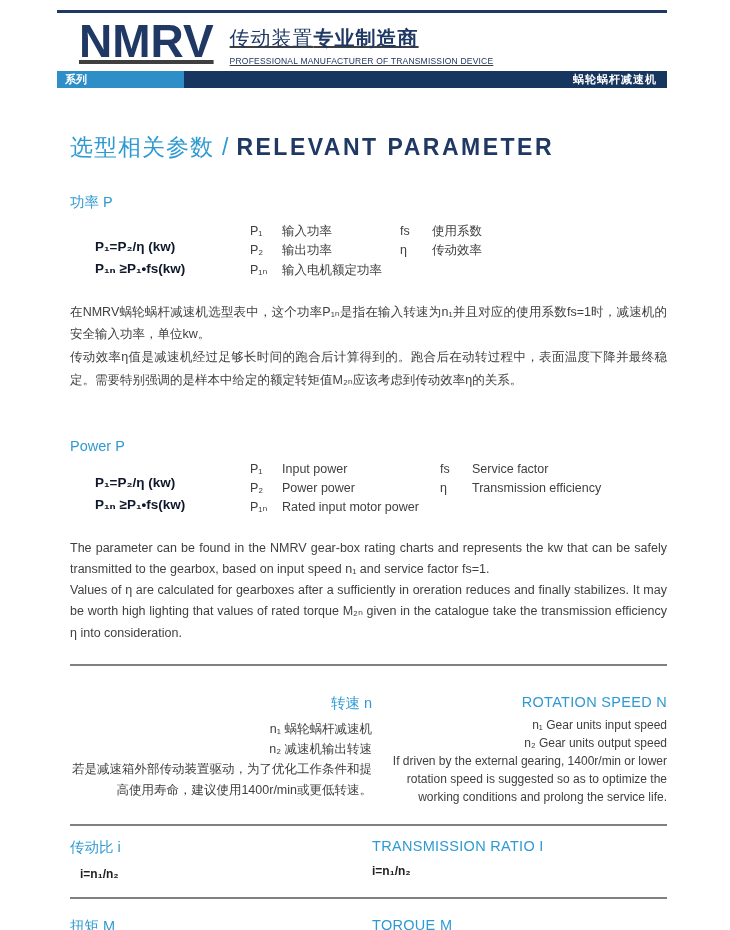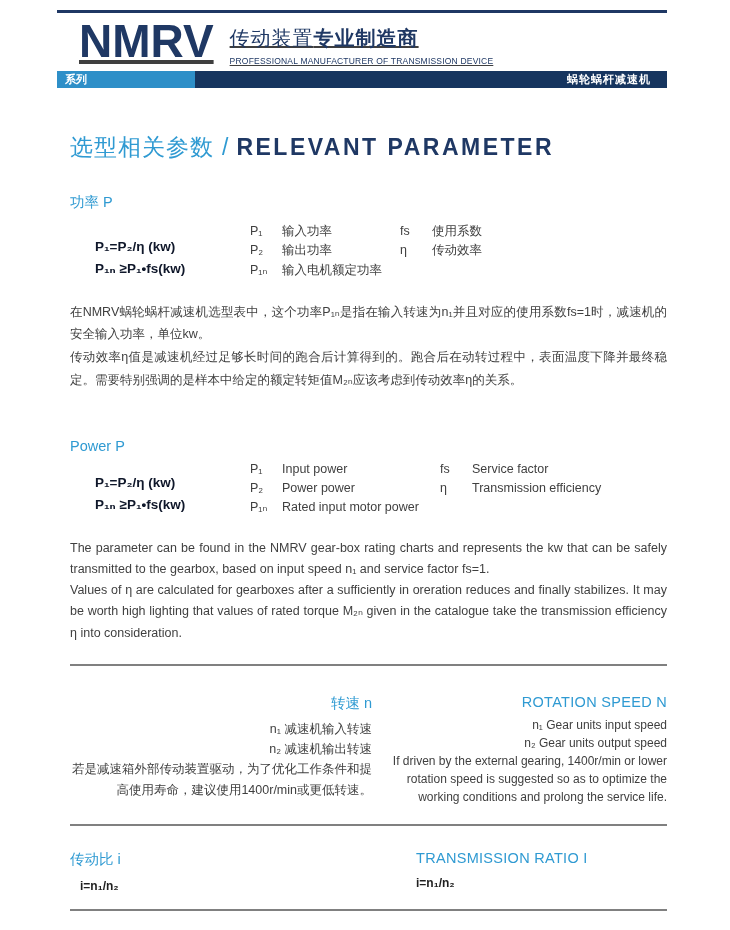--- a/index.html
+++ b/index.html
@@ -13,26 +13,26 @@
   .header { position:absolute; left:57px; top:10px; width:610px; }
   .top-rule { height:3px; background:#1f3864; }
   .logo-row { display:flex; align-items:flex-start; margin-top:7px; margin-left:22px;text-decoration:underline; }
   .logo { font-size:46px; line-height:0.95; font-weight:bold; color:#1f3864; letter-spacing:0px; }
   .taglines { margin-left:16px; margin-top:5px; }
   .tagline-cn { font-size:20px; color:#1f3864; letter-spacing:1px; }
   .tagline-cn .bold { font-weight:bold; }
   .tagline-en { font-size:8.5px; color:#1f3864; margin-top:4px; letter-spacing:0.2px; }
   .series-bar { display:flex; height:17px; margin-top:5px; }
   .series-left {
-    width:138px; background:#2e8fc8; color:#fff; font-size:11px; font-weight:bold;
+    width:127px; background:#2e8fc8; color:#fff; font-size:11px; font-weight:bold;
     display:flex; align-items:center; padding-left:8px; box-sizing:border-box;
   }
   .series-right {
     flex:1; background:#16355f; color:#fff; font-size:11px; font-weight:bold;
-    display:flex; align-items:center; justify-content:flex-end; padding-right:16px;
+    display:flex; align-items:center; justify-content:flex-end; padding-right:10px;
     letter-spacing:1px;
   }
   
   .main { position:absolute; left:70px; top:132px; width:597px; }
   .page-title { display:flex; align-items:baseline; }
   .page-title .cn { color:#2f9ad2; font-size:23px; letter-spacing:1px; }
   .page-title .sep { color:#2f9ad2; font-size:23px; margin:0 8px; }
   .page-title .en { color:#1f3864; font-size:23px; font-weight:bold; letter-spacing:2.5px; }
 
   .sec-heading { color:#2f9ad2; font-size:14.5px; }
@@ -164,38 +164,38 @@
         <p>Values of η are calculated for gearboxes after a sufficiently in oreration reduces and finally stabilizes. It may be worth high lighting that values of rated torque M₂ₙ given in the catalogue take the transmission efficiency η into consideration.</p>
       </div>
     </div>
 
     <hr class="divider" style="margin-top:20px;">
 
     <div class="two-col" style="margin-top:28px;text-align:right;">
       <div class="tc-left">
         <div class="sec-heading">转速 n</div>
         <div class="body-lines">
-          <div>n₁ 减速机输入转速</div>
+          <div>n₁ 蜗轮蜗杆减速机</div>
           <div>n₂ 减速机输出转速</div>
           <div>若是减速箱外部传动装置驱动，为了优化工作条件和提高使用寿命，建议使用1400r/min或更低转速。</div>
         </div>
       </div>
       <div class="tc-right">
         <div class="sec-heading caps">ROTATION SPEED N</div>
         <div class="body-lines" style="font-size:12px; line-height:1.5;">
           <div>n₁ Gear units input speed</div>
           <div>n₂ Gear units output speed</div>
           <div>If driven by the external gearing, 1400r/min or lower rotation speed is suggested so as to optimize the working conditions and prolong the service life.</div>
         </div>
       </div>
     </div>
 
     <hr class="divider" style="margin-top:18px;">
 
-    <div class="two-col" style="margin-top:24px;gap:44px;">
+    <div class="two-col" style="margin-top:12px;">
       <div class="tc-left">
         <div class="sec-heading">传动比 i</div>
         <div class="ratio-formula indent">i=n₁/n₂</div>
       </div>
       <div class="tc-right">
         <div class="sec-heading caps">TRANSMISSION RATIO I</div>
         <div class="ratio-formula">i=n₁/n₂</div>
       </div>
     </div>
 

